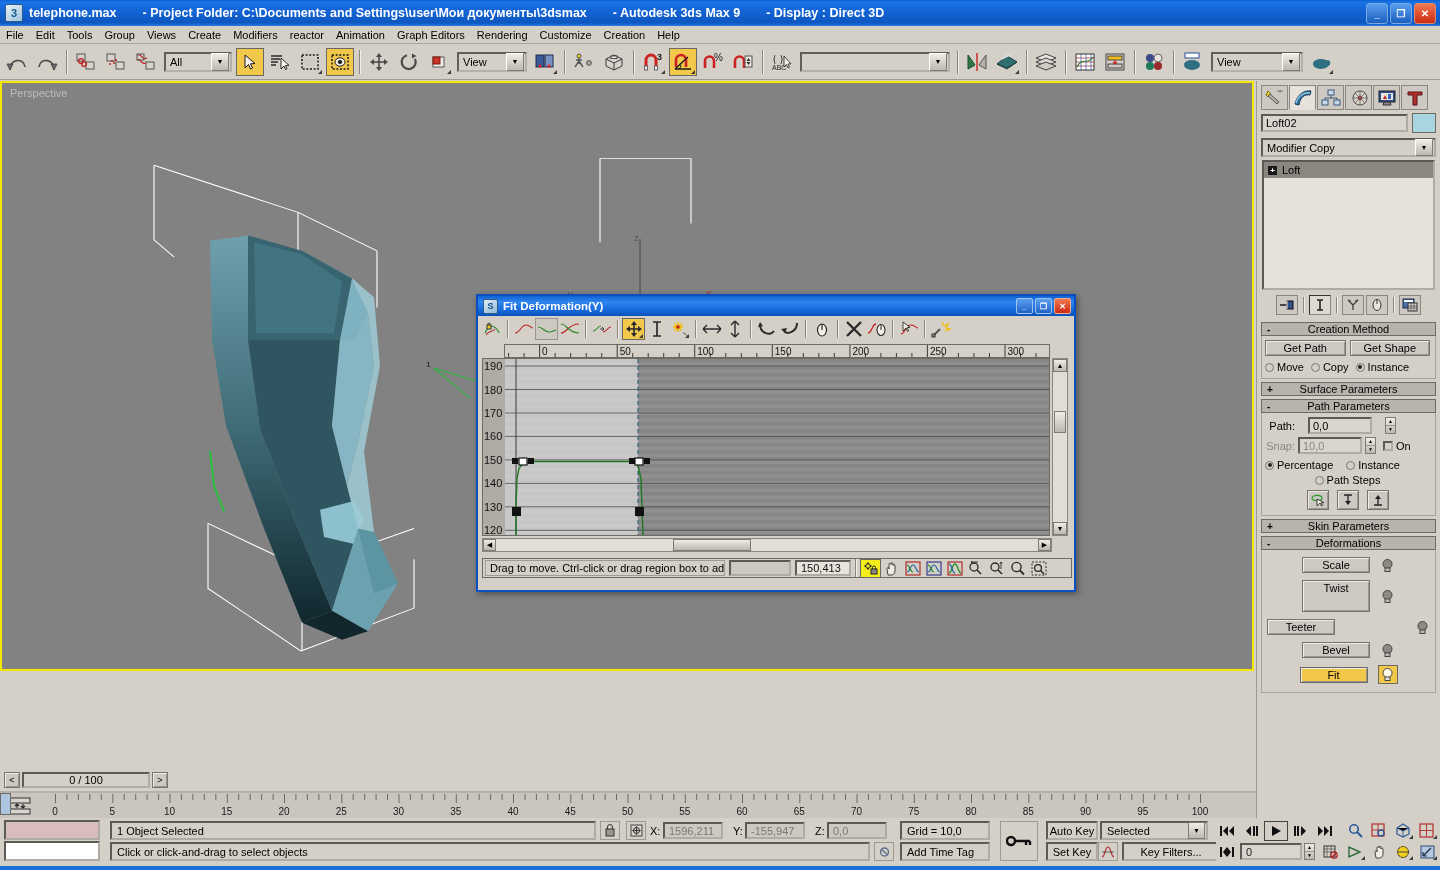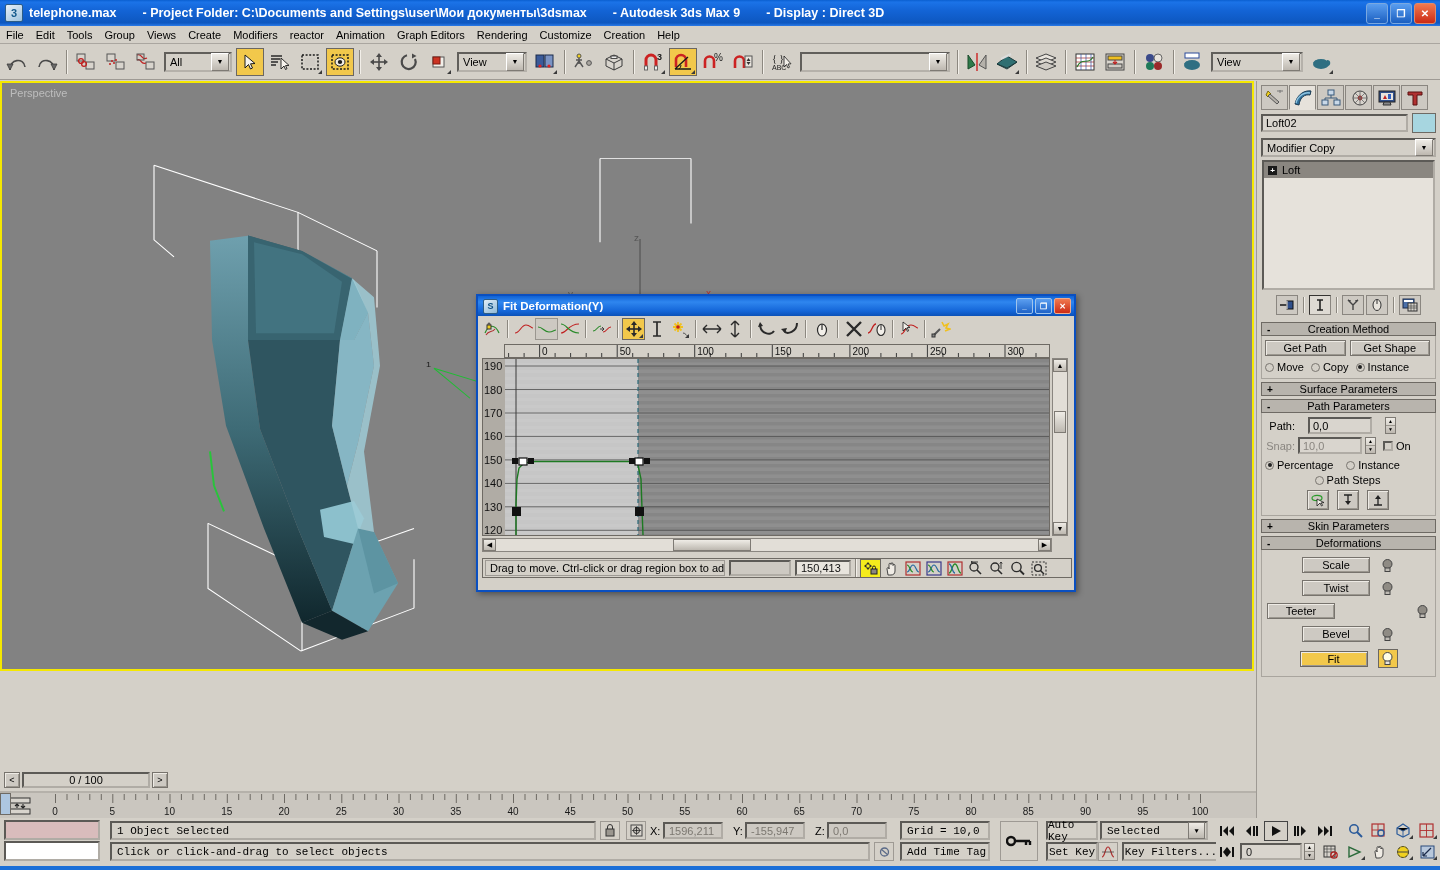--- a/index.html
+++ b/index.html
@@ -170,21 +170,21 @@
     position:absolute;left:0;top:791px;width:1440px;height:27px;background:#cac6bf;
     border-top:1px solid #b5b1aa;overflow:hidden;
   }
   .slider-handle{position:absolute;top:1px;width:11px;height:22px;background:#adc6e0;border:1px solid #6e6a64;box-sizing:border-box;}
 
   .statusbar{
     position:absolute;left:0;top:818px;width:1440px;height:48px;background:#d4d0c8;
   }
   .sb-cell{
     border:2px inset #b0aca5;background:#d4d0c8;box-sizing:border-box;
-    display:flex;align-items:center;font-size:11px;padding-left:5px;position:absolute;font-family:Liberation Mono, monospace;
+    display:flex;align-items:center;font-size:11px;padding-left:5px;position:absolute;
   }
   .sb-flat{border:1px solid #9e9a94;background:#d4d0c8;box-sizing:border-box;
     display:flex;align-items:center;justify-content:center;font-size:11px;position:absolute;}
   .coordfield{border:2px inset #b0aca5;background:#cdc9c2;color:#7c7871;box-sizing:border-box;
     display:flex;align-items:center;padding-left:4px;font-size:11px;position:absolute;}
   .bluestrip{position:absolute;left:0;top:866px;width:1440px;height:4px;background:#1b6fd8;}
 
   
   .dlg{
     position:absolute;left:476px;top:294px;width:600px;height:298px;
@@ -941,21 +941,21 @@
         <div style="display:flex;align-items:center;gap:10px;justify-content:center;margin-bottom:7px;">
           <div class="btn" style="width:68px;height:16px;line-height:15px">Scale</div>
           <div class="bulb">
             <svg width="15" height="15" viewBox="0 0 15 15">
                 <circle cx="7.5" cy="6" r="4.5" fill="#8f8b84" stroke="#444"></circle>
                 <rect x="5" y="10" width="5" height="3.5" fill="#bfbbb4" stroke="#444"></rect>
               </svg>
           </div>
         </div>
         <div style="display:flex;align-items:center;gap:10px;justify-content:center;margin-bottom:7px;">
-          <div class="btn" style="width:68px;height:16px;line-height:15px">Twist</div>
+          <div class="btn" style="width:68px;height:32px;line-height:15px">Twist</div>
           <div class="bulb">
             <svg width="15" height="15" viewBox="0 0 15 15">
                 <circle cx="7.5" cy="6" r="4.5" fill="#8f8b84" stroke="#444"></circle>
                 <rect x="5" y="10" width="5" height="3.5" fill="#bfbbb4" stroke="#444"></rect>
               </svg>
           </div>
         </div>
         <div style="display:flex;align-items:center;gap:10px;justify-content:space-between;margin-bottom:7px;">
           <div class="btn" style="width:68px;height:16px;line-height:15px">Teeter</div>
           <div class="bulb">

